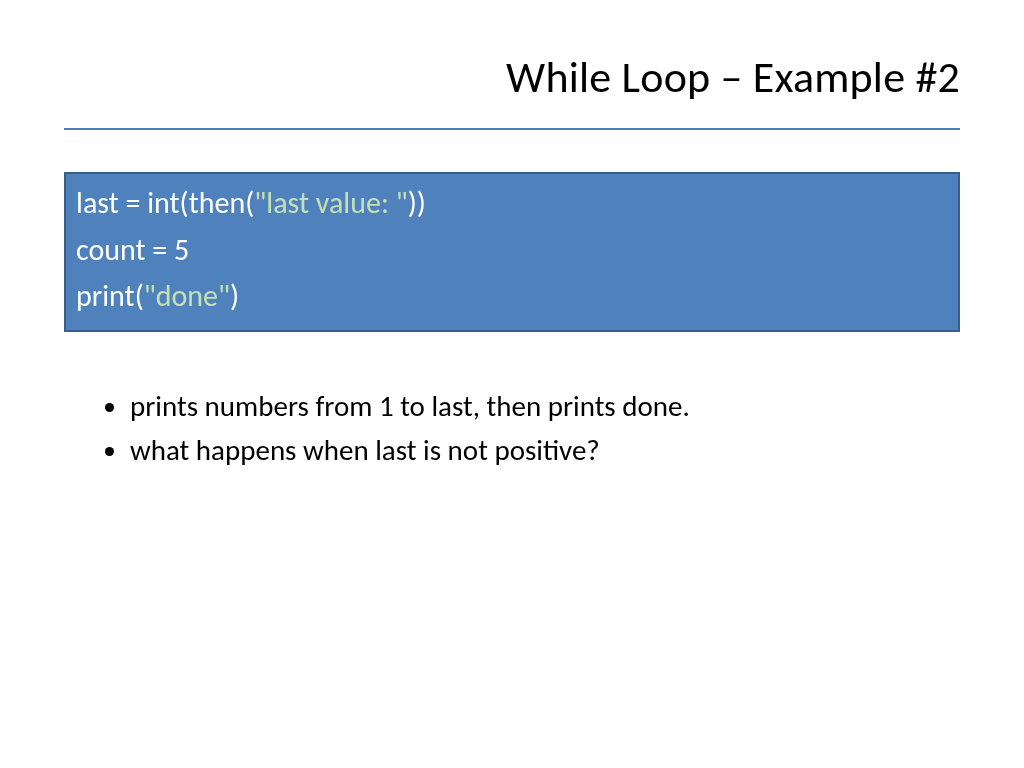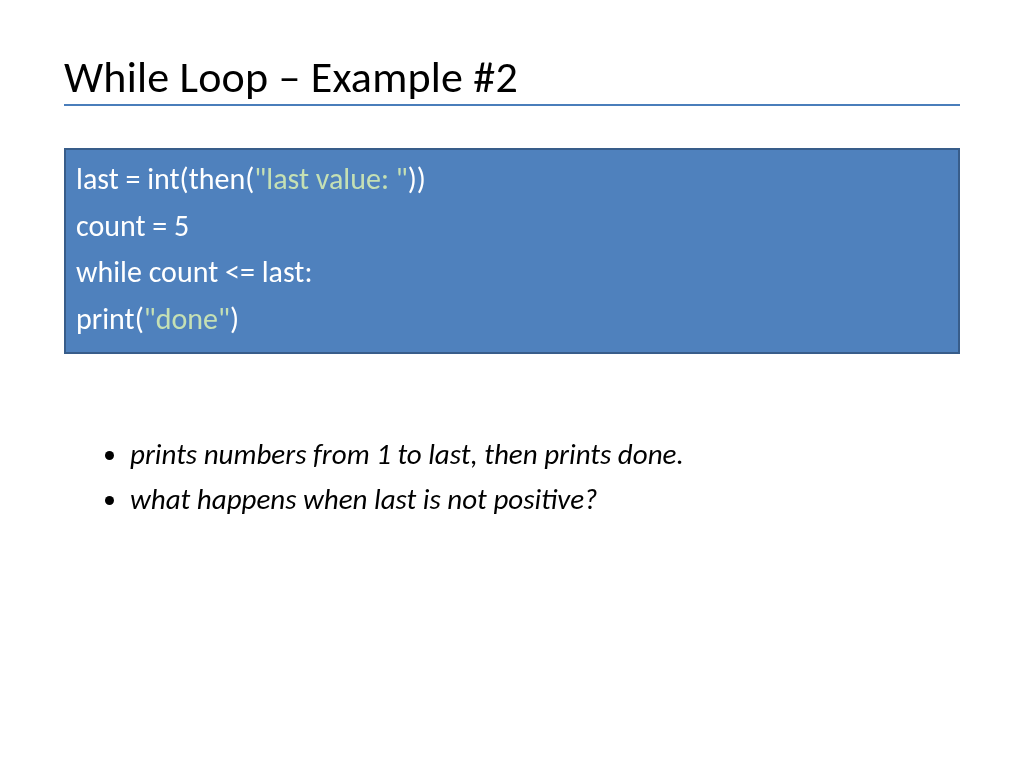--- a/index.html
+++ b/index.html
@@ -1,46 +1,45 @@
 <!DOCTYPE html>
 <html><head>
 <meta charset="utf-8">
 <style>
   * { margin: 0; padding: 0; box-sizing: border-box; }
   html, body { width: 1024px; height: 768px; background: #fff; font-family: Calibri, "Segoe UI", Arial, sans-serif; color: #000; }
   .slide { width: 1024px; height: 768px; position: relative; padding: 50px 64px 40px 64px; }
-  .title { font-size: 44px; font-weight: 400; letter-spacing: 0.2px; margin-bottom: 0; }
+  .title { font-size: 44px; font-weight: 400; letter-spacing: 0.2px; margin-bottom: 24px; text-align: right; }
   .rule { border: none; border-top: 2px solid #4A7EBB; margin: 0 0 42px 0; }
   .codebox {
     background: #4F81BD;
     border: 2px solid #385D8A;
     padding: 6px 10px 10px 10px;
     font-size: 30px;
     line-height: 1.55;
     color: #fff;
     font-family: Calibri, "Segoe UI", Arial, sans-serif;
   }
   .codebox .line { white-space: pre; }
   .str { color: #C5E0B4; }
   .indent { display: inline-block; width: 42px; }
-  .bullets { margin-top: 80px; padding-left: 66px; font-style: italic; }
+  .bullets { margin-top: 54px; padding-left: 66px; }
   .bullets li { font-size: 29px; line-height: 1.4; margin-bottom: 4px; list-style: disc; }
 </style>
 </head>
 <body>
 
 <div class="slide">
 
   <h1 class="title">While Loop – Example #2</h1>
   <hr class="rule">
 
   <div class="codebox">
     <div class="line"><span>last = int(then(</span><span class="str">"last value: "</span><span>))</span></div>
     <div class="line"><span>count = 5</span></div>
-    <div class="line"><span>while count &lt;= last:</span></div>
     <div class="line"><span>print(</span><span class="str">"done"</span><span>)</span></div>
   </div>
 
   <ul class="bullets">
     <li>prints numbers from 1 to last, then prints done.</li>
     <li>what happens when last is not positive?</li>
   </ul>
 
 </div>
 

